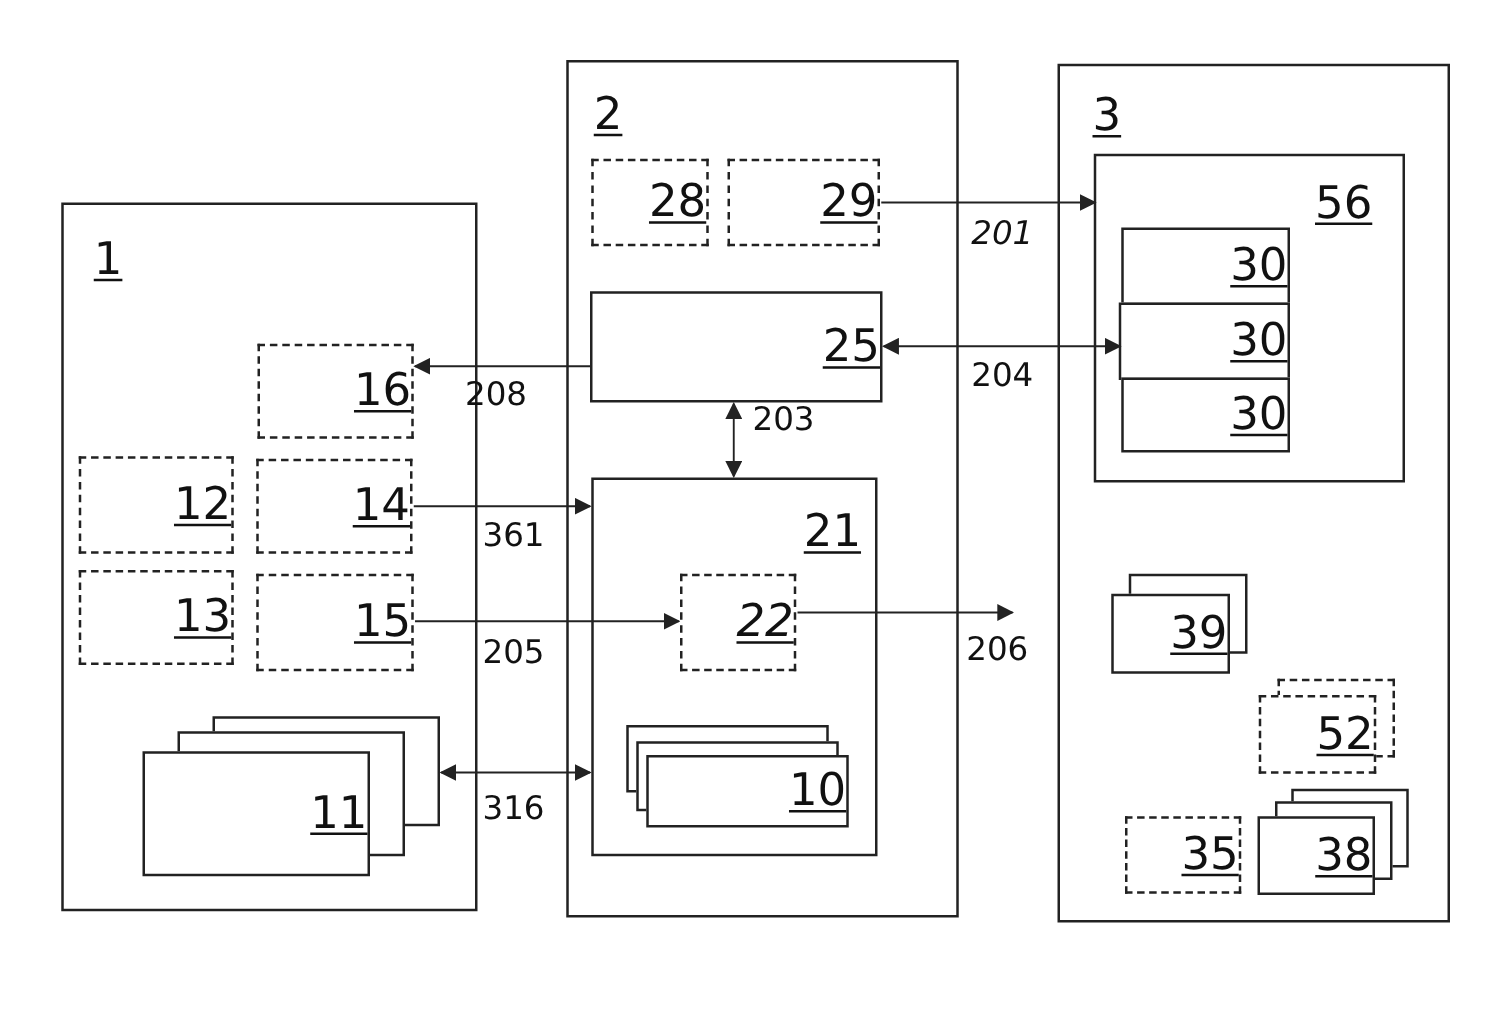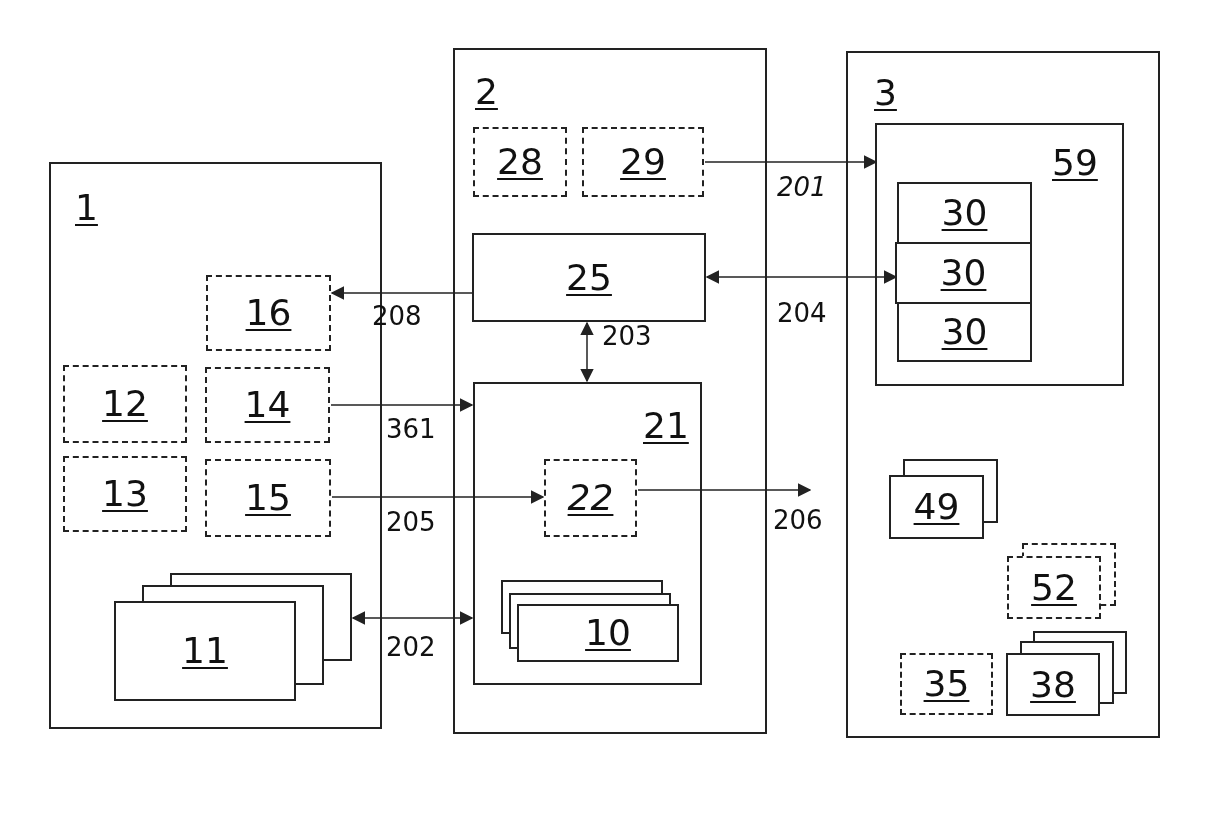--- a/index.html
+++ b/index.html
@@ -3,21 +3,21 @@
   <meta charset="utf-8">
   <style>
     html, body { margin: 0; padding: 0; background: #ffffff; }
     body { width: 1208px; height: 816px; position: relative; overflow: hidden;
            font-family: "DejaVu Sans", sans-serif; color: #111; }
     .box { position: absolute; box-sizing: border-box; background: #fff; }
     .solid { border: 2px solid #222; }
     .dashed { border: 2px dashed #222; }
     .lbl { position: absolute; font-size: 36px; line-height: 1; text-decoration: underline;
            text-decoration-thickness: 2px; text-underline-offset: 4px; white-space: nowrap; }
-    .center { display: flex; align-items: center; justify-content: center; }
+    .center { display: flex; align-items: center; justify-content: flex-end; }
     .center .lbl { position: static; }
     .conn { position: absolute; font-size: 26px; line-height: 1; }
     svg.wires { position: absolute; left: 0; top: 0; pointer-events: none; }
   </style>
 </head>
 <body>
 
 <div class="box solid" style="left:49px;top:162px;width:333px;height:567px;">
   <span class="lbl" style="left:24px;top:26px;">1</span>
 </div>
@@ -65,35 +65,35 @@
 <div class="box solid" style="left:501px;top:580px;width:162px;height:54px;"></div>
 <div class="box solid" style="left:509px;top:593px;width:162px;height:56px;"></div>
 <div class="box solid center" style="left:517px;top:604px;width:162px;height:58px;padding-left:20px;">
   <span class="lbl">10</span>
 </div>
 
 <div class="box solid" style="left:846px;top:51px;width:314px;height:687px;">
   <span class="lbl" style="left:26px;top:22px;">3</span>
 </div>
 <div class="box solid" style="left:875px;top:123px;width:249px;height:263px;">
-  <span class="lbl" style="left:175px;top:20px;">59</span>
+  <span class="lbl" style="left:175px;top:20px;">56</span>
 </div>
 <div class="box solid center" style="left:897px;top:182px;width:135px;height:62px;">
   <span class="lbl">30</span>
 </div>
 <div class="box solid center" style="left:895px;top:242px;width:137px;height:62px;">
   <span class="lbl">30</span>
 </div>
 <div class="box solid center" style="left:897px;top:302px;width:135px;height:60px;">
   <span class="lbl">30</span>
 </div>
 
 <div class="box solid" style="left:903px;top:459px;width:95px;height:64px;"></div>
 <div class="box solid center" style="left:889px;top:475px;width:95px;height:64px;">
-  <span class="lbl">49</span>
+  <span class="lbl">39</span>
 </div>
 
 <div class="box dashed" style="left:1022px;top:543px;width:94px;height:63px;"></div>
 <div class="box dashed center" style="left:1007px;top:556px;width:94px;height:63px;">
   <span class="lbl">52</span>
 </div>
 
 <div class="box dashed center" style="left:900px;top:653px;width:93px;height:62px;">
   <span class="lbl">35</span>
 </div>
@@ -114,19 +114,19 @@
   <line x1="707" y1="277" x2="896" y2="277" stroke="#222" stroke-width="1.5" marker-start="url(#ah)" marker-end="url(#ah)"></line>
   <line x1="472" y1="293" x2="332" y2="293" stroke="#222" stroke-width="1.5" marker-end="url(#ah)"></line>
   <line x1="587" y1="323" x2="587" y2="381" stroke="#222" stroke-width="1.5" marker-start="url(#ah)" marker-end="url(#ah)"></line>
   <line x1="331" y1="405" x2="472" y2="405" stroke="#222" stroke-width="1.5" marker-end="url(#ah)"></line>
   <line x1="332" y1="497" x2="543" y2="497" stroke="#222" stroke-width="1.5" marker-end="url(#ah)"></line>
   <line x1="638" y1="490" x2="810" y2="490" stroke="#222" stroke-width="1.5" marker-end="url(#ah)"></line>
   <line x1="353" y1="618" x2="472" y2="618" stroke="#222" stroke-width="1.5" marker-start="url(#ah)" marker-end="url(#ah)"></line>
 </svg>
 
 <span class="conn" style="left:777px;top:174px;font-style:italic;">201</span>
-<span class="conn" style="left:777px;top:300px;">204</span>
+<span class="conn" style="left:777px;top:288px;">204</span>
 <span class="conn" style="left:372px;top:303px;">208</span>
 <span class="conn" style="left:602px;top:323px;">203</span>
 <span class="conn" style="left:386px;top:416px;">361</span>
 <span class="conn" style="left:386px;top:509px;">205</span>
 <span class="conn" style="left:773px;top:507px;text-align:center;">206</span>
-<span class="conn" style="left:386px;top:634px;">202</span>
+<span class="conn" style="left:386px;top:634px;">316</span>
 
 </body></html>

